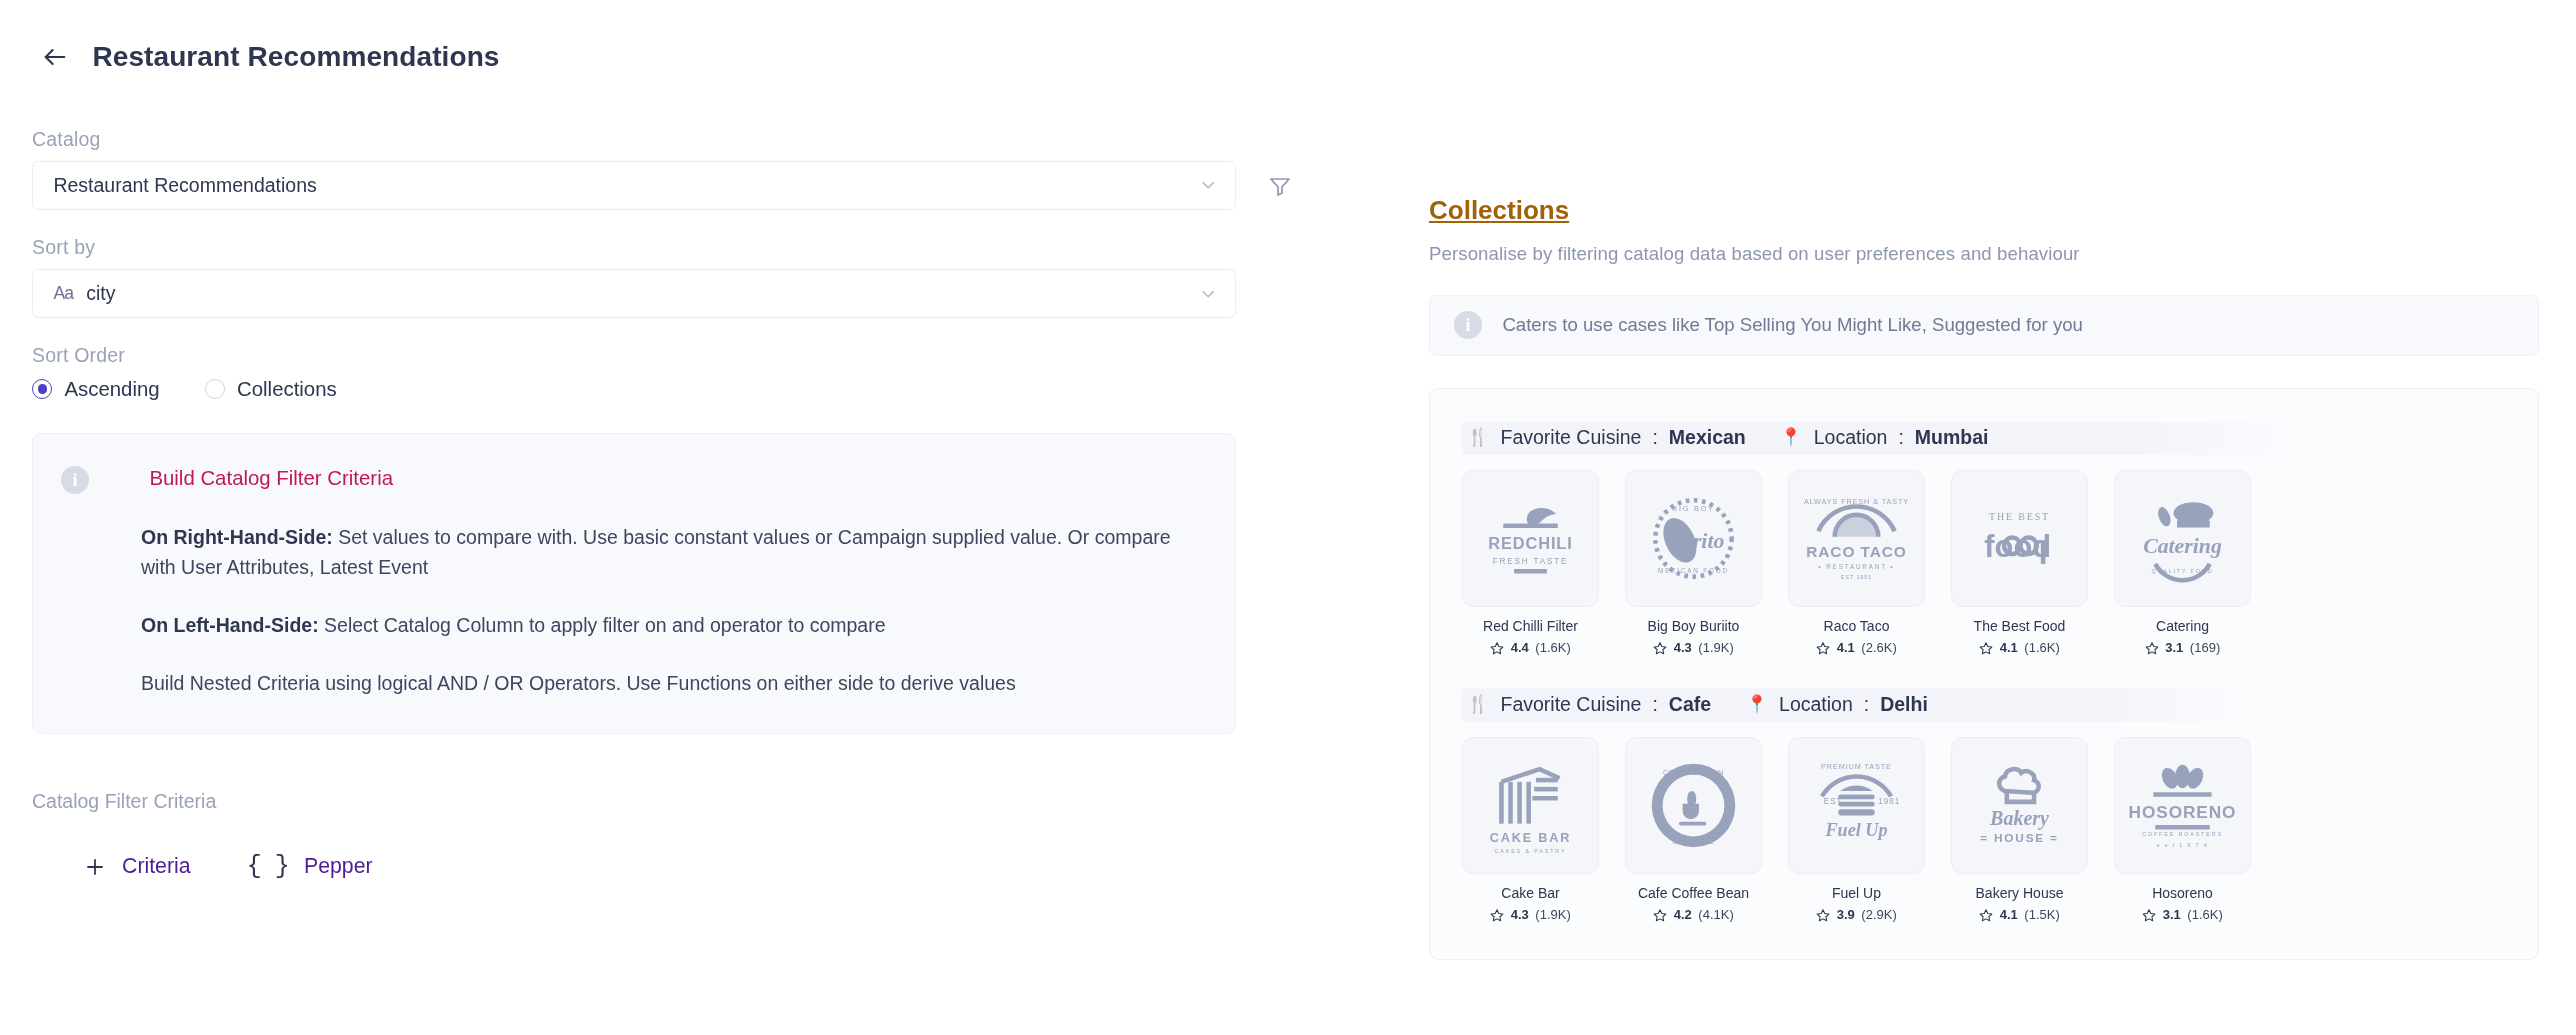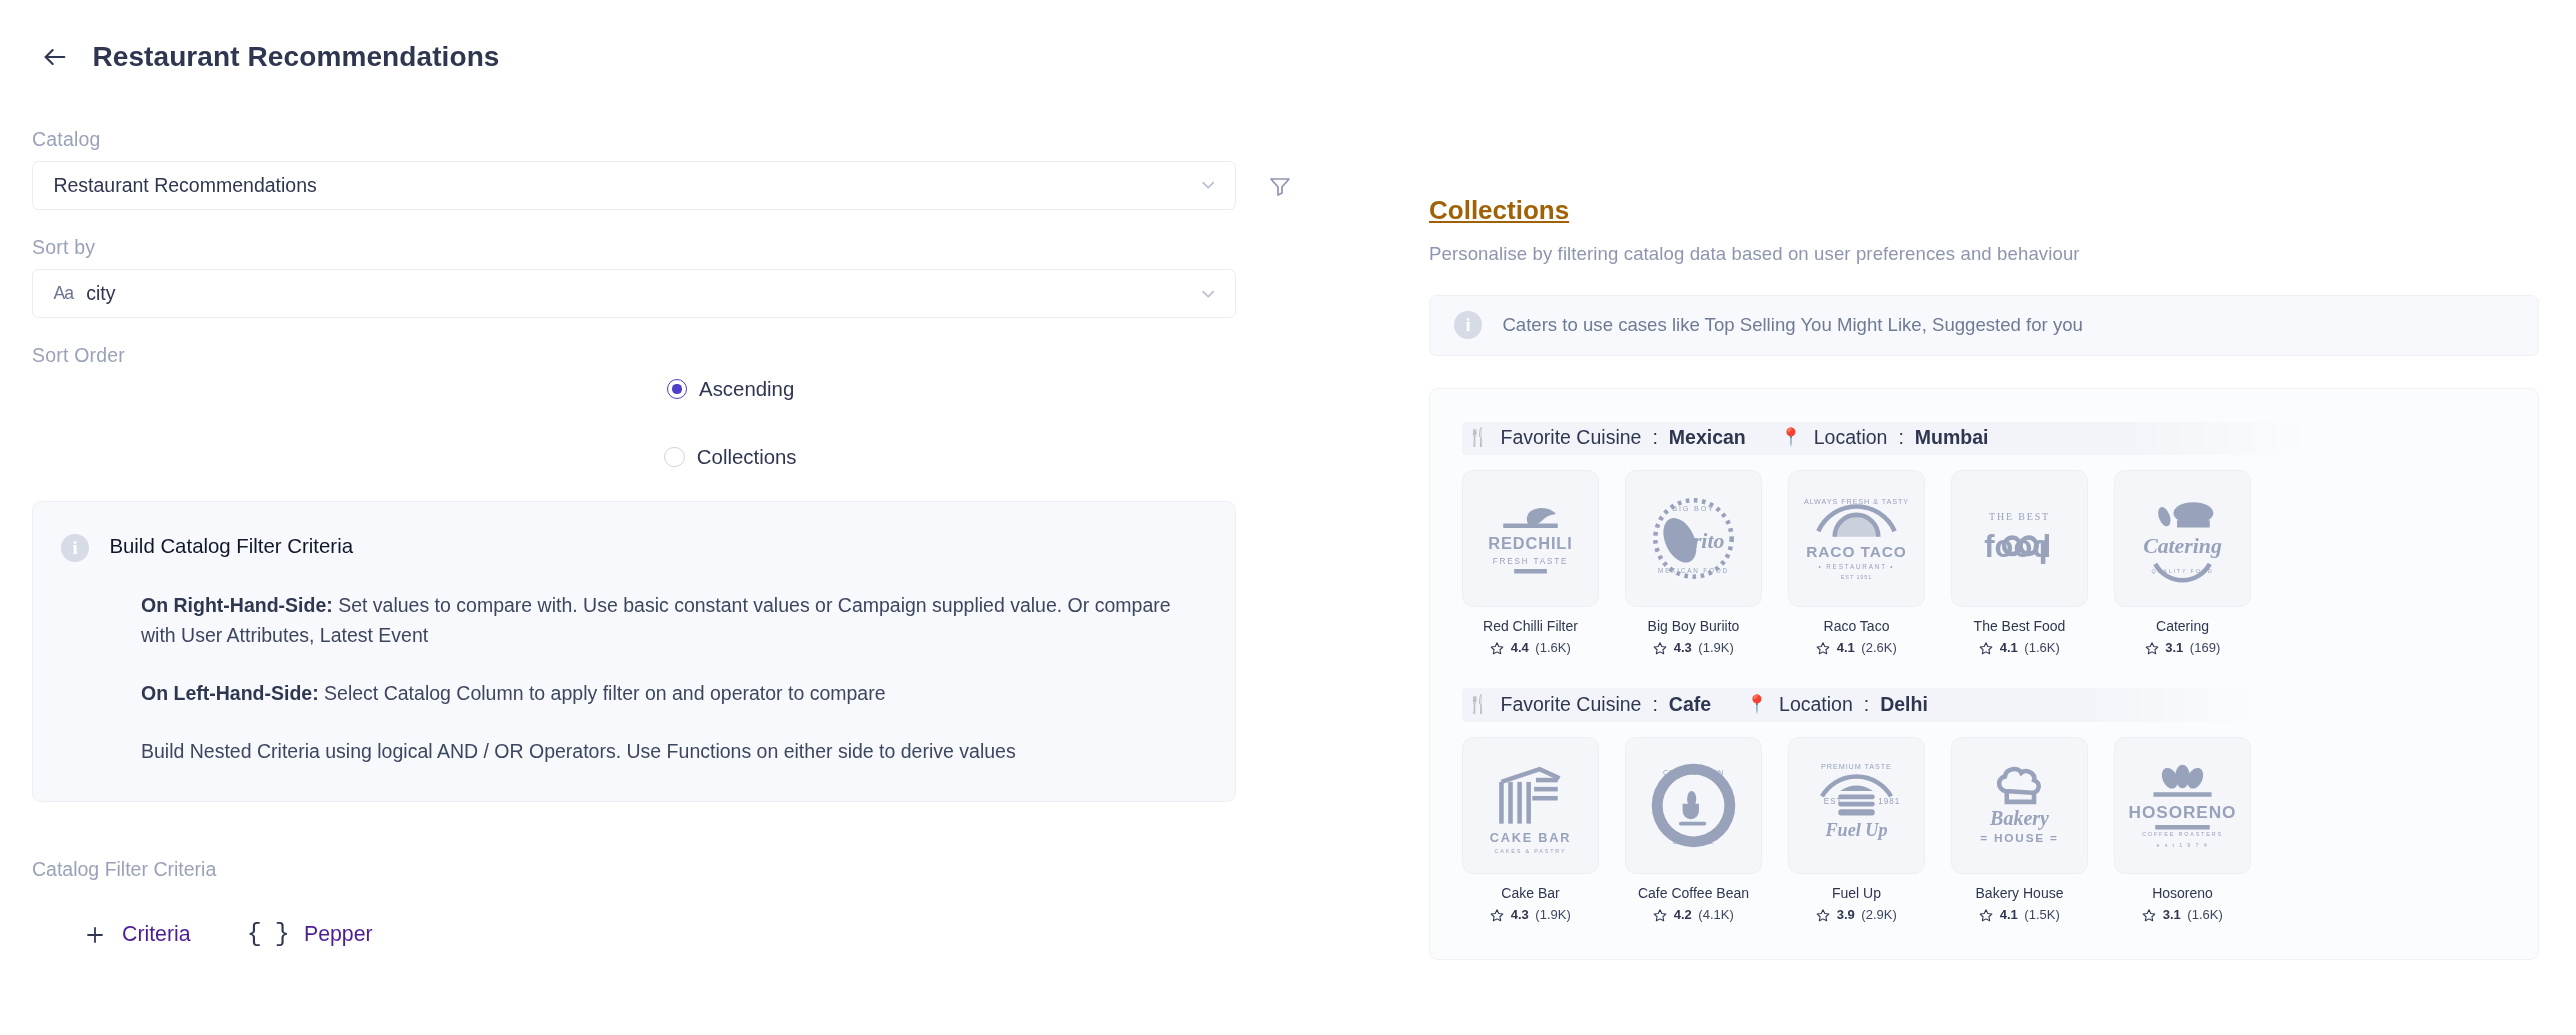--- a/index.html
+++ b/index.html
@@ -41,21 +41,21 @@
   }
   .select-box.sort { width: 1204px; }
   .select-value { font-size: 19.5px; color:#2e3650; display:flex; align-items:center; gap: 13px;}
   .aa-icon { font-size: 17.6px; color:#6b7390; font-weight:400; letter-spacing:-0.9px;}
   .chev { color:#b4bbcc; display:flex; align-items:center;}
   .chev svg { width:20.4px; height:20.4px;}
   .funnel-icon { width: 32px; height: 32px; color:#8d96ae; cursor:pointer; display:flex; align-items:center; justify-content:center;}
   .funnel-icon svg { width: 24px; height: 24px; }
 
   
-  .radio-group { display:flex; align-items:center; gap: 45px; margin-top: 3.7px; flex-direction: column;}
+  .radio-group { display:flex; align-items:center; gap: 45px; margin-top: 3.7px;}
   .radio-item { display:flex; align-items:center; gap: 12px; cursor:pointer; }
   .radio-circle {
     width: 20.4px; height: 20.4px; border-radius:50%;
     border: 1.9px solid #cfd4e0; background:#fff;
     display:flex; align-items:center; justify-content:center; flex: none;
   }
   .radio-item.selected .radio-circle { border-color:#4e3ec8; }
   .radio-dot { width: 9.3px; height: 9.3px; border-radius:50%; background:#4e3ec8; }
   .radio-label { font-size: 20.4px; color:#2e3650; }
 
@@ -68,21 +68,21 @@
     border-radius: 9.3px;
     padding: 32px 37px 35px 28px;
   }
   .info-head { display:flex; align-items:flex-start; gap: 20.4px; }
   .info-badge {
     width: 28px; height:28px; border-radius:50%;
     background:#d7dbe5; color:#fff; font-size:18.6px; font-weight:700;
     display:flex; align-items:center; justify-content:center; flex:none;
     font-family:"Liberation Serif", serif;
   }
-  .info-title { font-size: 20.4px; color:#0f172a; padding-top:1.9px;}
+  .info-title { font-size: 20.4px; color:#be185d; padding-top:1.9px;margin-left:40px;}
   .info-body { padding-left: 80px; }
   .info-para { font-size: 19.5px; line-height: 1.55; color:#3d465f; margin-top: 28px; max-width:1049px;}
   .info-para b { font-weight: 700; color:#2e3650; }
 
   
   .bottom { padding: 56px 0 0 32px; }
   .bottom-label { font-size: 19.5px; color:#9aa2b8; margin-bottom: 39px;}
   .btn-row { display:flex; align-items:center; gap: 56px; padding-left: 51px;}
   .lnk-btn { display:flex; align-items:center; gap: 15px; cursor:pointer; }
   .plus-ico { width:24px; height:24px; color:#2e3650; display:flex; align-items:center; justify-content:center;}

